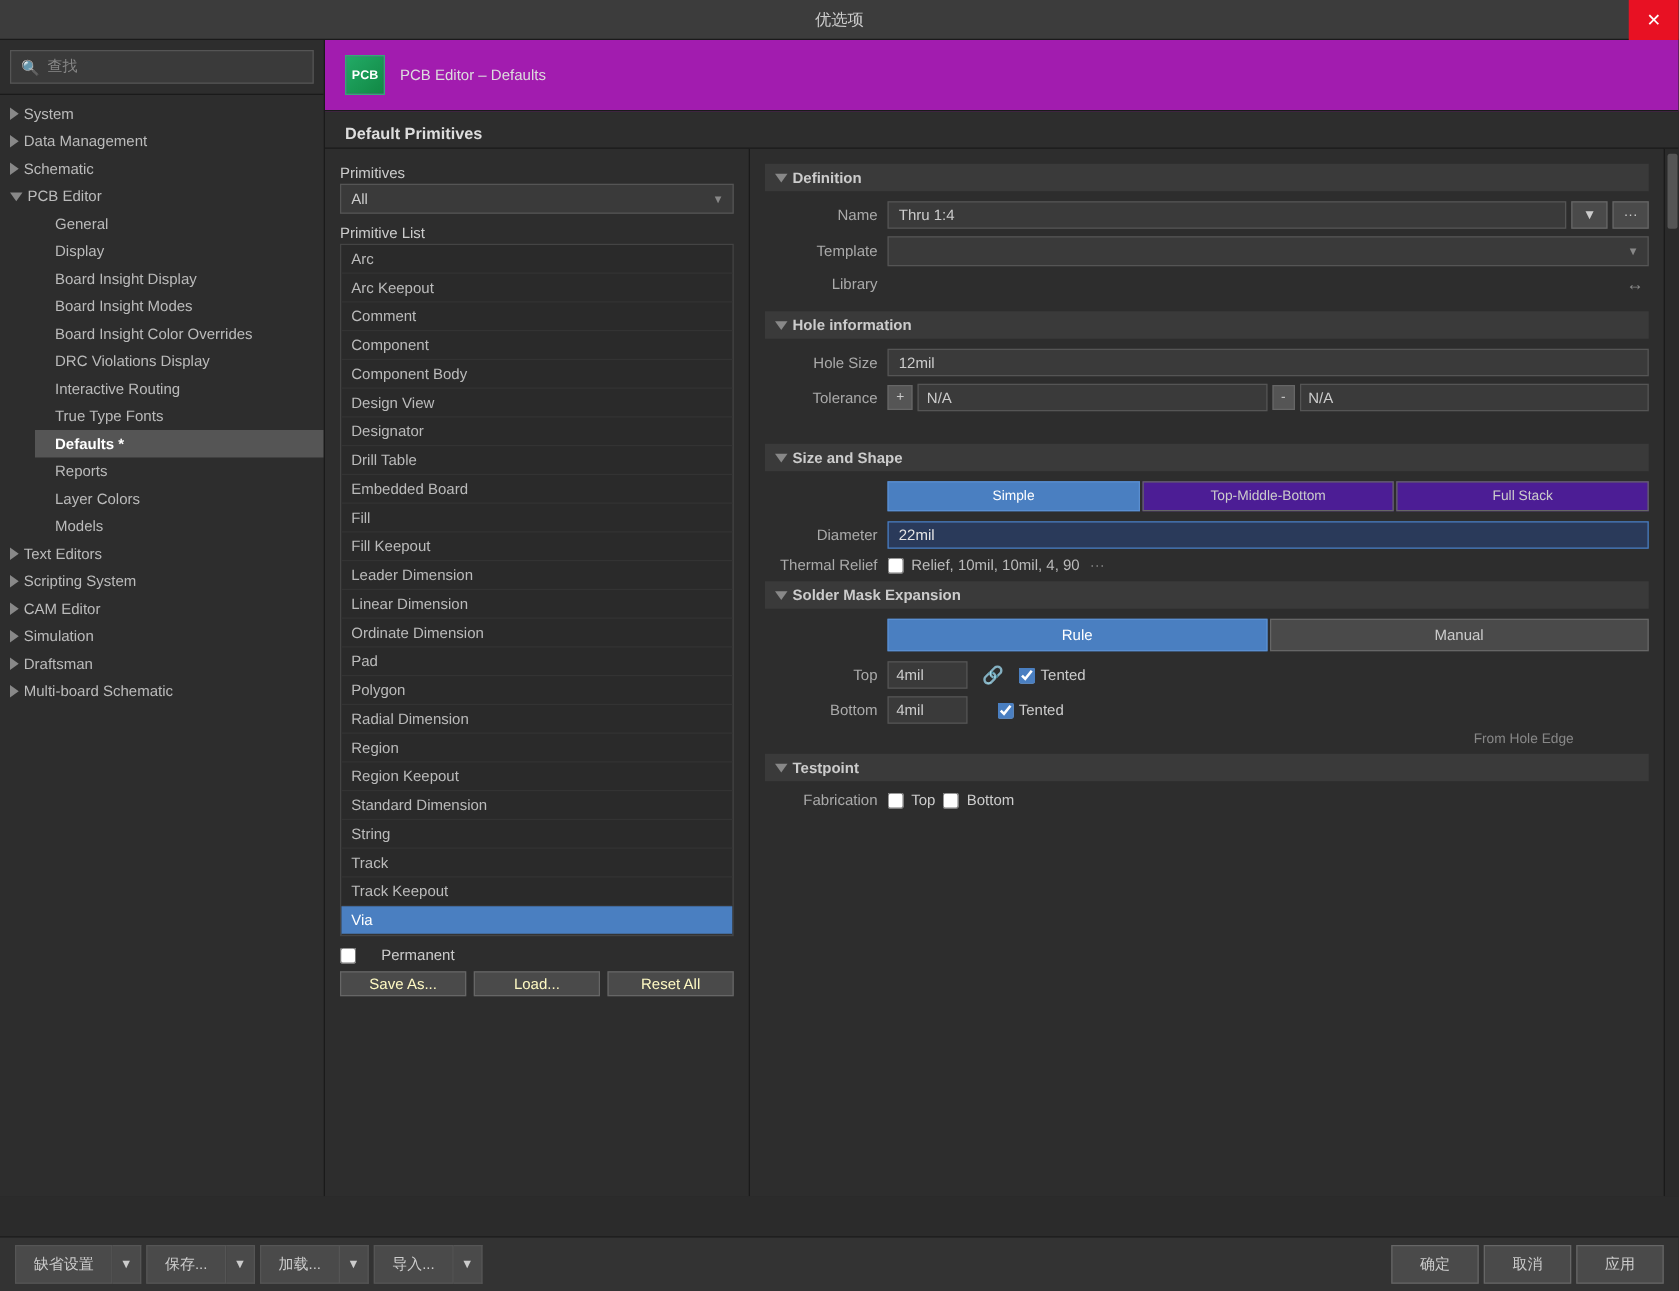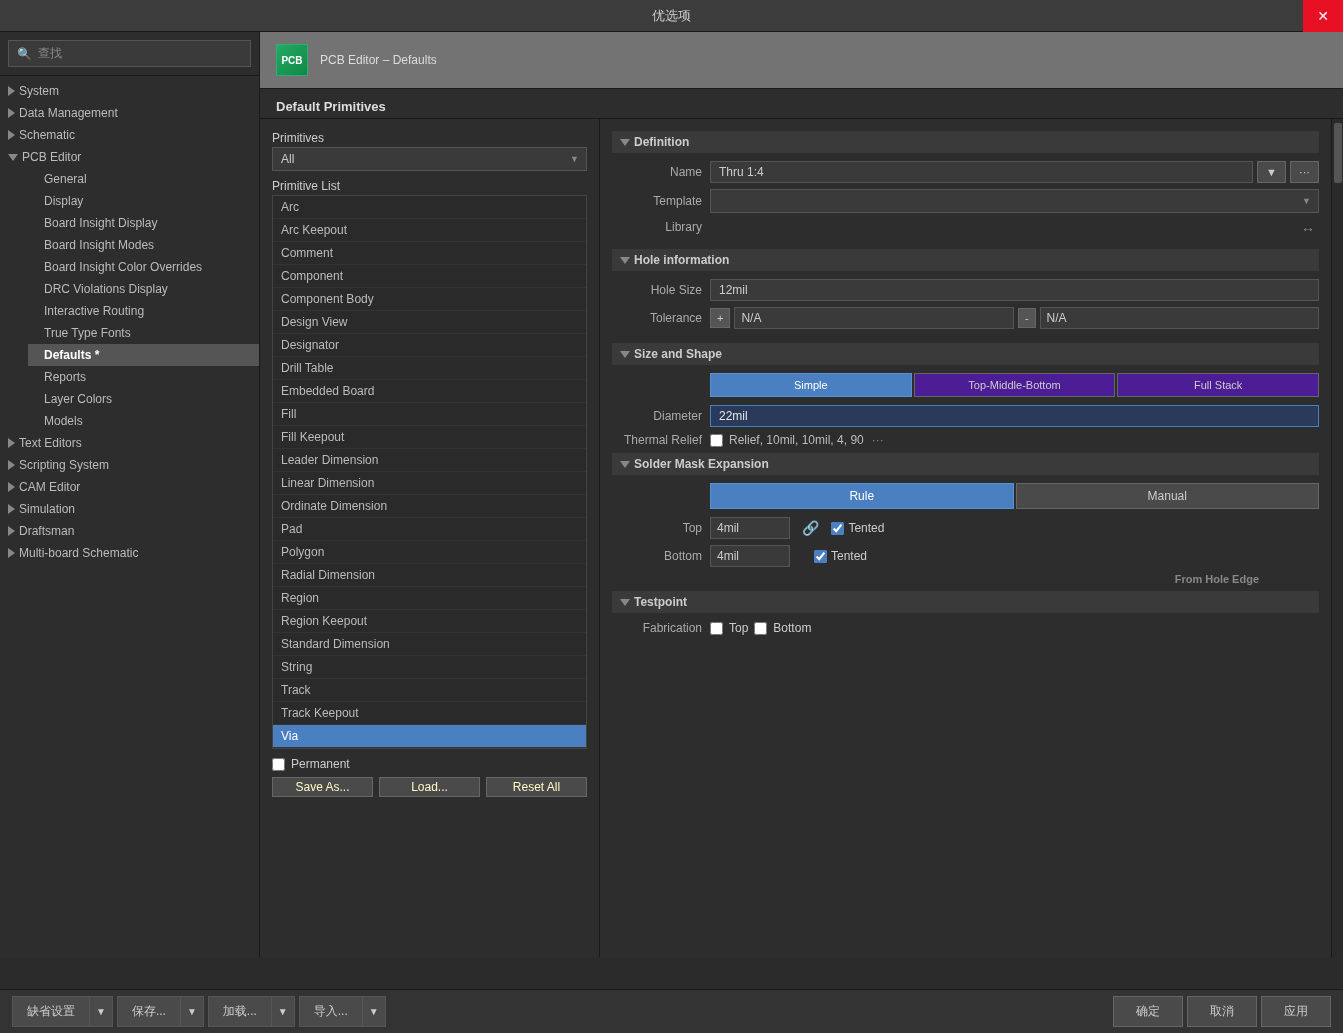--- a/index.html
+++ b/index.html
@@ -107,21 +107,21 @@
       background: #2d2d2d;
       overflow: hidden;
     }
 
     .panel-header {
       padding: 12px 16px;
       border-bottom: 1px solid #1a1a1a;
       display: flex;
       align-items: center;
       gap: 12px;
-      background: #737373;
+      background: #a21caf;
     }
     .panel-title { font-size: 12px; color: #ddd; }
 
     .panel-content {
       display: flex;
       flex: 1;
       overflow: hidden;
     }
 
     
@@ -173,21 +173,21 @@
       color: #bbb;
       border-bottom: 1px solid #333;
     }
     .primitive-item.selected { background: #4a7fc1; color: #fff; }
 
     .primitives-footer {
       display: flex;
       flex-direction: column;
       gap: 6px;
     }
-    .checkbox-row { display: flex; align-items: center; gap: 6px; }
+    .checkbox-row { display: flex; align-items: center; gap: 20px; }
     .checkbox-row input[type=checkbox] { accent-color: #4a7fc1; }
     .btn-row { display: flex; gap: 6px; }
     .btn {
       background: #4a4a4a;
       border: 1px solid #666;
       color: #fef9c3;
       padding: 2px 12px;
       font-size: 12px;
       cursor: pointer;
       flex: 1;
@@ -326,21 +326,21 @@
       color: #fff;
     }
 
     .tented-row {
       display: flex;
       align-items: center;
       margin-bottom: 6px;
       gap: 8px;
     }
     .tented-label { width: 90px; text-align: right; color: #aaa; font-size: 12px; flex-shrink: 0; }
-    .tented-input { width: 80px; background: #3a3a3a; border: 1px solid #555; color: #ccc; padding: 3px 6px; font-size: 12px; outline: none; }
+    .tented-input { width: 64px; background: #3a3a3a; border: 1px solid #555; color: #ccc; padding: 3px 6px; font-size: 12px; outline: none; }
     .tented-check { display: flex; align-items: center; gap: 4px; }
     .tented-check input { accent-color: #4a7fc1; }
     .link-icon { color: #888; font-size: 14px; padding: 0 4px; }
 
     .thermal-relief-val { color: #bbb; font-size: 12px; }
     .ellipsis { color: #888; cursor: pointer; margin-left: 8px; }
 
     
     .bottom-toolbar {
       height: 44px;
@@ -649,21 +649,21 @@
           <div class="section-header">
             <span class="triangle-down"></span>
             <span>Hole information</span>
           </div>
 
           <div class="form-row">
             <span class="form-label">Hole Size</span>
             <input type="text" class="form-input" value="12mil" style="">
           </div>
 
-          <div class="form-row" style="margin-bottom: 14px;">
+          <div class="form-row" style="margin-bottom: 26px;">
             <span class="form-label">Tolerance</span>
             <div class="tolerance-row">
               <span class="tolerance-op">+</span>
               <input type="text" class="tolerance-input" value="N/A" style="">
               <span class="tolerance-op">-</span>
               <input type="text" class="tolerance-input" value="N/A" style="">
             </div>
           </div>
 
           <div class="section-header">
@@ -720,21 +720,21 @@
           <div class="tented-row">
             <span class="tented-label">Bottom</span>
             <input type="text" class="tented-input" value="4mil" style="">
             <span class="link-icon"></span>
             <div class="tented-check">
               <input type="checkbox" checked="" style="">
               <span>Tented</span>
             </div>
           </div>
 
-          <div class="from-hole-edge" style="text-align: right; padding-right: 60px;  font-weight: bold;">From Hole Edge</div>
+          <div class="from-hole-edge" style="text-align: right; padding-right: 60px; ">From Hole Edge</div>
 
           <div class="section-header">
             <span class="triangle-down"></span>
             <span>Testpoint</span>
           </div>
 
           <div class="form-row">
             <span class="form-label">Fabrication</span>
             <div style="display:flex;align-items:center;gap:6px;">
               <input type="checkbox" style="">

